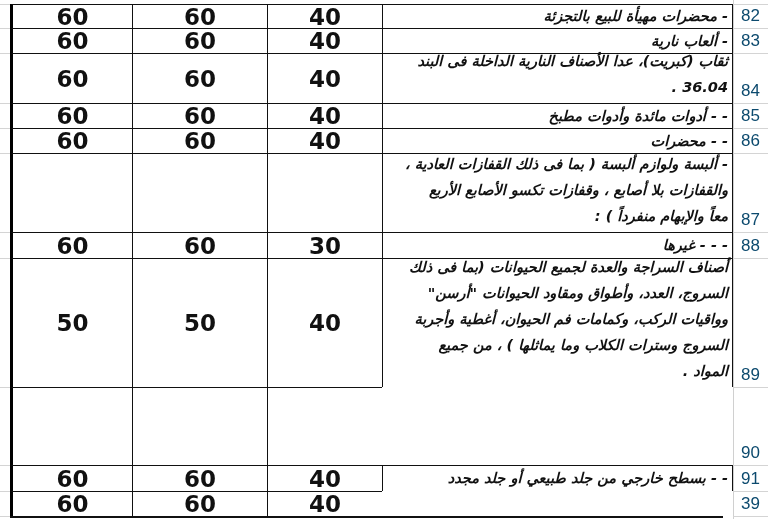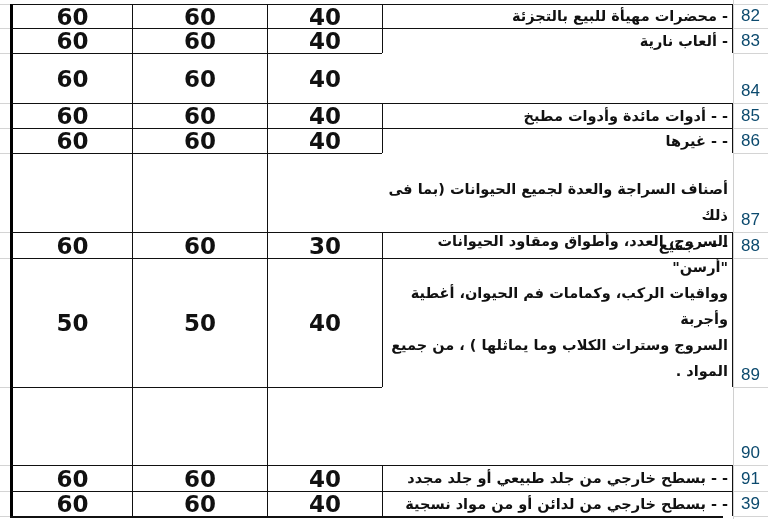--- a/index.html
+++ b/index.html
@@ -7,21 +7,21 @@
     .sheet { position:absolute; left:0; top:0; width:768px; height:519px; }
     
     .gutter-line { position:absolute; left:0; width:10px; height:1px; background:#d4d4d4; }
     .rownum-col { position:absolute; left:733px; top:0; width:35px; height:519px; border-left:1px solid #d0d0d0; }
     .row { position:absolute; left:10px; width:758px; }
     .cell { position:absolute; top:0; bottom:0; box-sizing:border-box; border-top:1.5px solid #111; border-left:1.5px solid #111; display:flex; align-items:center; justify-content:center; font-weight:bold; font-size:23px; color:#111; font-family:"DejaVu Sans", sans-serif; }
     .c1 { left:0; width:122px; border-left:3px solid #000; }
     .c2 { left:122px; width:135px; }
     .c3 { left:257px; width:115px; }
     .c4 { left:372px; width:351px; border-right:1.5px solid #111; direction:rtl; text-align:right; justify-content:flex-start; align-items:flex-end; padding:2px 4px 3px 4px; font-family:"DejaVu Sans", sans-serif; font-size:14.5px; line-height:26px; font-weight:bold; }
-    .c4 span { display:block; width:100%; white-space:pre-line; }
+    .c4 span { display:block; width:100%; white-space:pre-line;font-style:italic; }
     .c4.single { align-items:center; }
     .rn { position:absolute; left:723px; width:35px; bottom:2px; text-align:center; font-size:17px; color:#0c4a6e; font-family:"Liberation Sans", sans-serif; }
     .rn-line { position:absolute; left:723px; width:35px; height:1px; background:#d4d4d4; }
     .bottom-line { position:absolute; left:10px; width:713px; top:516px; height:1.5px; background:#111; }
   </style>
 </head>
 <body>
 
 <div class="sheet">
   <div class="rownum-col"></div>
@@ -43,56 +43,65 @@
     <div class="cell c4 single">
         <span>- ألعاب نارية</span>
       </div>
     <div class="rn">83</div>
   </div>
 
   <div class="row" style="top:53px;height:50px;">
     <div class="cell c1">60</div>
     <div class="cell c2">60</div>
     <div class="cell c3">40</div>
+    <div class="cell c4">
+        <span>ثقاب (كبريت)، عدا الأصناف النارية الداخلة فى البند
+36.04 .</span>
+      </div>
     <div class="rn">84</div>
   </div>
 
   <div class="row" style="top:103px;height:25px;">
     <div class="cell c1">60</div>
     <div class="cell c2">60</div>
     <div class="cell c3">40</div>
     <div class="cell c4 single">
         <span>- - أدوات مائدة وأدوات مطبخ</span>
       </div>
     <div class="rn">85</div>
   </div>
 
   <div class="row" style="top:128px;height:25px;">
     <div class="cell c1">60</div>
     <div class="cell c2">60</div>
     <div class="cell c3">40</div>
     <div class="cell c4 single">
-        <span>- - غيرها</span>
+        <span>- - محضرات</span>
       </div>
     <div class="rn">86</div>
   </div>
 
   <div class="row" style="top:153px;height:79px;">
     <div class="cell c1"></div>
     <div class="cell c2"></div>
     <div class="cell c3"></div>
+    <div class="cell c4">
+        <span>- ألبسة ولوازم ألبسة ( بما فى ذلك القفازات العادية ،
+والقفازات بلا أصابع ، وقفازات تكسو الأصابع الأربع
+معاً والإبهام منفرداً ) :</span>
+      </div>
     <div class="rn">87</div>
   </div>
 
   <div class="row" style="top:232px;height:26px;">
     <div class="cell c1">60</div>
     <div class="cell c2">60</div>
     <div class="cell c3">30</div>
     <div class="cell c4 single">
-        <span>- - - جميع</span>
+        <span>- - - غيرها</span>
       </div>
     <div class="rn">88</div>
   </div>
 
   <div class="row" style="top:258px;height:129px;">
     <div class="cell c1">50</div>
     <div class="cell c2">50</div>
     <div class="cell c3">40</div>
     <div class="cell c4">
         <span>أصناف السراجة والعدة لجميع الحيوانات (بما فى ذلك
@@ -118,23 +127,20 @@
     <div class="cell c4 single">
         <span>- - بسطح خارجي من جلد طبيعي أو جلد مجدد</span>
       </div>
     <div class="rn">91</div>
   </div>
 
   <div class="row" style="top:491px;height:25px;">
     <div class="cell c1">60</div>
     <div class="cell c2">60</div>
     <div class="cell c3">40</div>
-    <div class="cell c4 single">
-        <span>- - بسطح خارجي من لدائن أو من مواد نسجية</span>
-      </div>
     <div class="rn">39</div>
   </div>
 
   <div class="bottom-line"></div>
 
   <div class="gutter-line" style="top:4px"></div>
   <div class="gutter-line" style="top:28px"></div>
   <div class="gutter-line" style="top:53px"></div>
   <div class="gutter-line" style="top:103px"></div>
   <div class="gutter-line" style="top:128px"></div>

